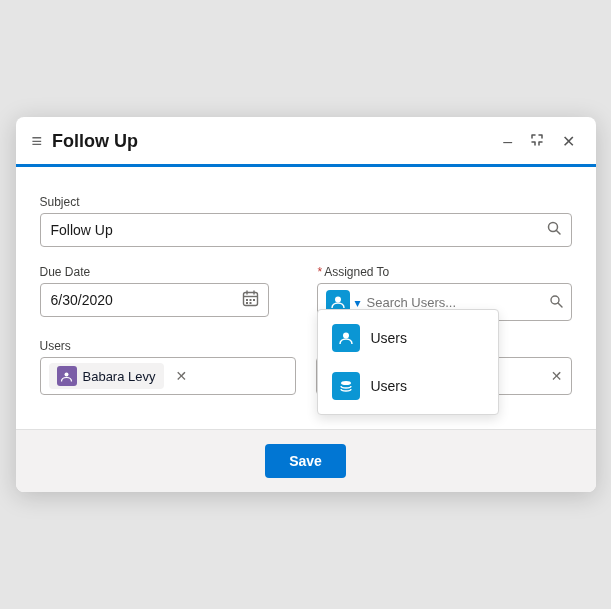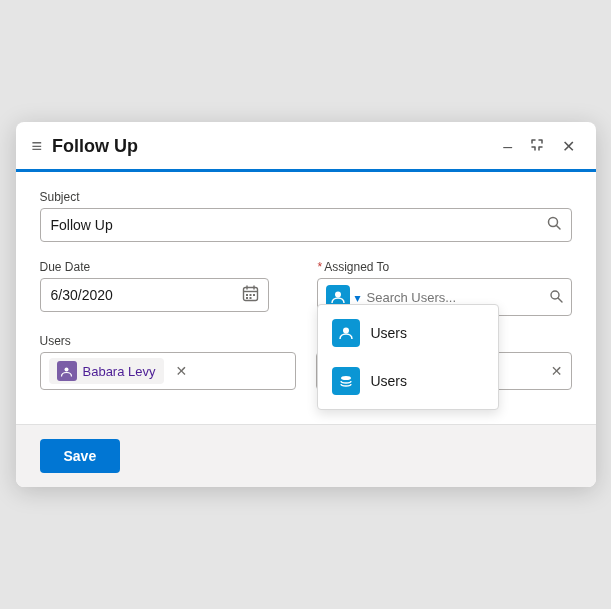--- a/index.html
+++ b/index.html
@@ -45,21 +45,21 @@
     .header-btn {
       background: none;
       border: none;
       cursor: pointer;
       color: #555;
       font-size: 16px;
       padding: 2px 4px;
       line-height: 1;
     }
     .dialog-body {
-      padding: 18px 24px 16px 24px;
+      padding: 28px 24px 16px 24px;
     }
     .field-group {
       margin-bottom: 18px;
     }
     .field-label {
       font-size: 12px;
       color: #3e3e3c;
       margin-bottom: 4px;
       font-weight: 500;
     }
@@ -106,21 +106,21 @@
       min-height: 38px;
     }
     .chip {
       display: flex;
       align-items: center;
       gap: 6px;
       background: #f3f2f2;
       border-radius: 4px;
       padding: 3px 8px;
       font-size: 13px;
-      color: #4c1d95;
+      color: #0f172a;
     }
     .chip-icon {
       width: 20px;
       height: 20px;
       background: #7b5ea7;
       border-radius: 3px;
       display: flex;
       align-items: center;
       justify-content: center;
       color: white;
@@ -234,21 +234,21 @@
       overflow: hidden;
       white-space: nowrap;
       text-overflow: ellipsis;
     }
     
     .dialog-footer {
       background: #f3f2f2;
       border-top: 1px solid #e0e0e0;
       padding: 14px 24px;
       display: flex;
-      justify-content: flex-start;
+      justify-content: center;
       border-radius: 0 0 8px 8px;
     }
     .btn-save {
       background: #0176d3;
       color: white;
       border: none;
       padding: 9px 24px;
       border-radius: 4px;
       font-size: 14px;
       font-weight: 600;

